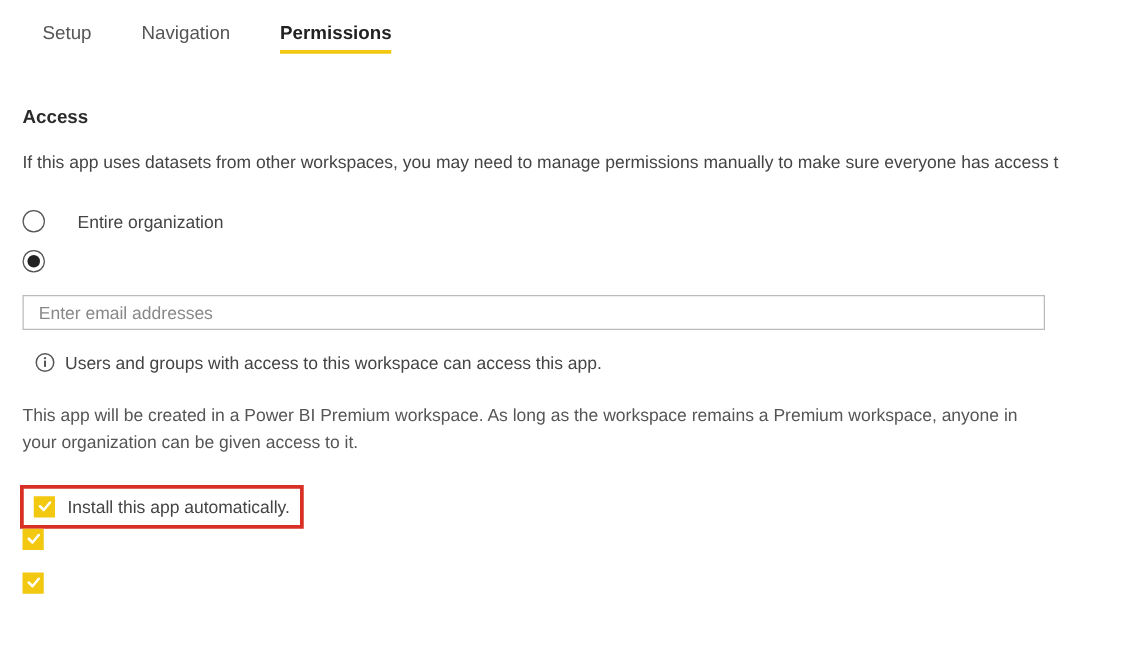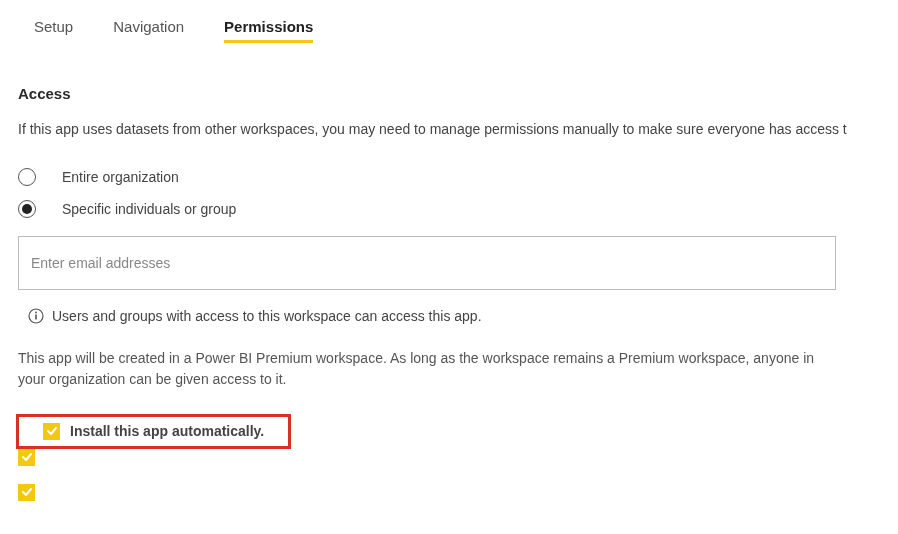--- a/index.html
+++ b/index.html
@@ -71,21 +71,21 @@
       width: 10px;
       height: 10px;
       border-radius: 50%;
       background: #222;
       display: none;
     }
     .radio-row.selected .radio-inner { display: block; }
     .radio-label { color: #444; font-size: 14px; }
     .email-input {
       width: 818px;
-      height: 54px;
+      height: 28px;
       border: 1px solid #bbb;
       padding: 0 12px;
       font-size: 14px;
       color: #333;
       outline: none;
       margin-top: 4px;
       margin-bottom: 18px;
     }
     .email-input::placeholder { color: #888; }
     .info-row {
@@ -116,26 +116,25 @@
       height: 17px;
       background: #f2c811;
       display: flex;
       align-items: center;
       justify-content: center;
       flex-shrink: 0;
     }
     .checkbox-label { color: #444; font-size: 14px; }
     .highlight-box {
       border: 3px solid #d93025;
-      padding: 6px 24px;
+      padding: 6px 8px;
       display: inline-flex;
       align-items: center;
       gap: 10px;
       margin-left: -2px;
-      font-weight: bold;
     }
     .highlight-box .checkbox-row { margin-bottom: 0; }
   </style>
 </head>
 <body>
 
 
 
 <div class="tabs">
   <div class="tab">Setup</div>
@@ -149,21 +148,20 @@
 
 <div class="radio-row">
   <span class="radio-outer"></span>
   <span class="radio-label">Entire organization</span>
 </div>
 
 <div class="radio-row selected">
   <span class="radio-outer">
       <span class="radio-inner"></span>
     </span>
-  <span class="radio-label">Specific individuals or group</span>
 </div>
 
 <input type="text" class="email-input" placeholder="Enter email addresses" style="">
 
 <div class="info-row">
   <svg class="info-icon-svg" width="16" height="16" viewBox="0 0 16 16">
     <circle cx="8" cy="8" r="7" fill="none" stroke="#555" stroke-width="1.2"></circle>
     <circle cx="8" cy="4.5" r="0.9" fill="#555"></circle>
     <rect x="7.2" y="6.5" width="1.6" height="5" fill="#555"></rect>
   </svg>

